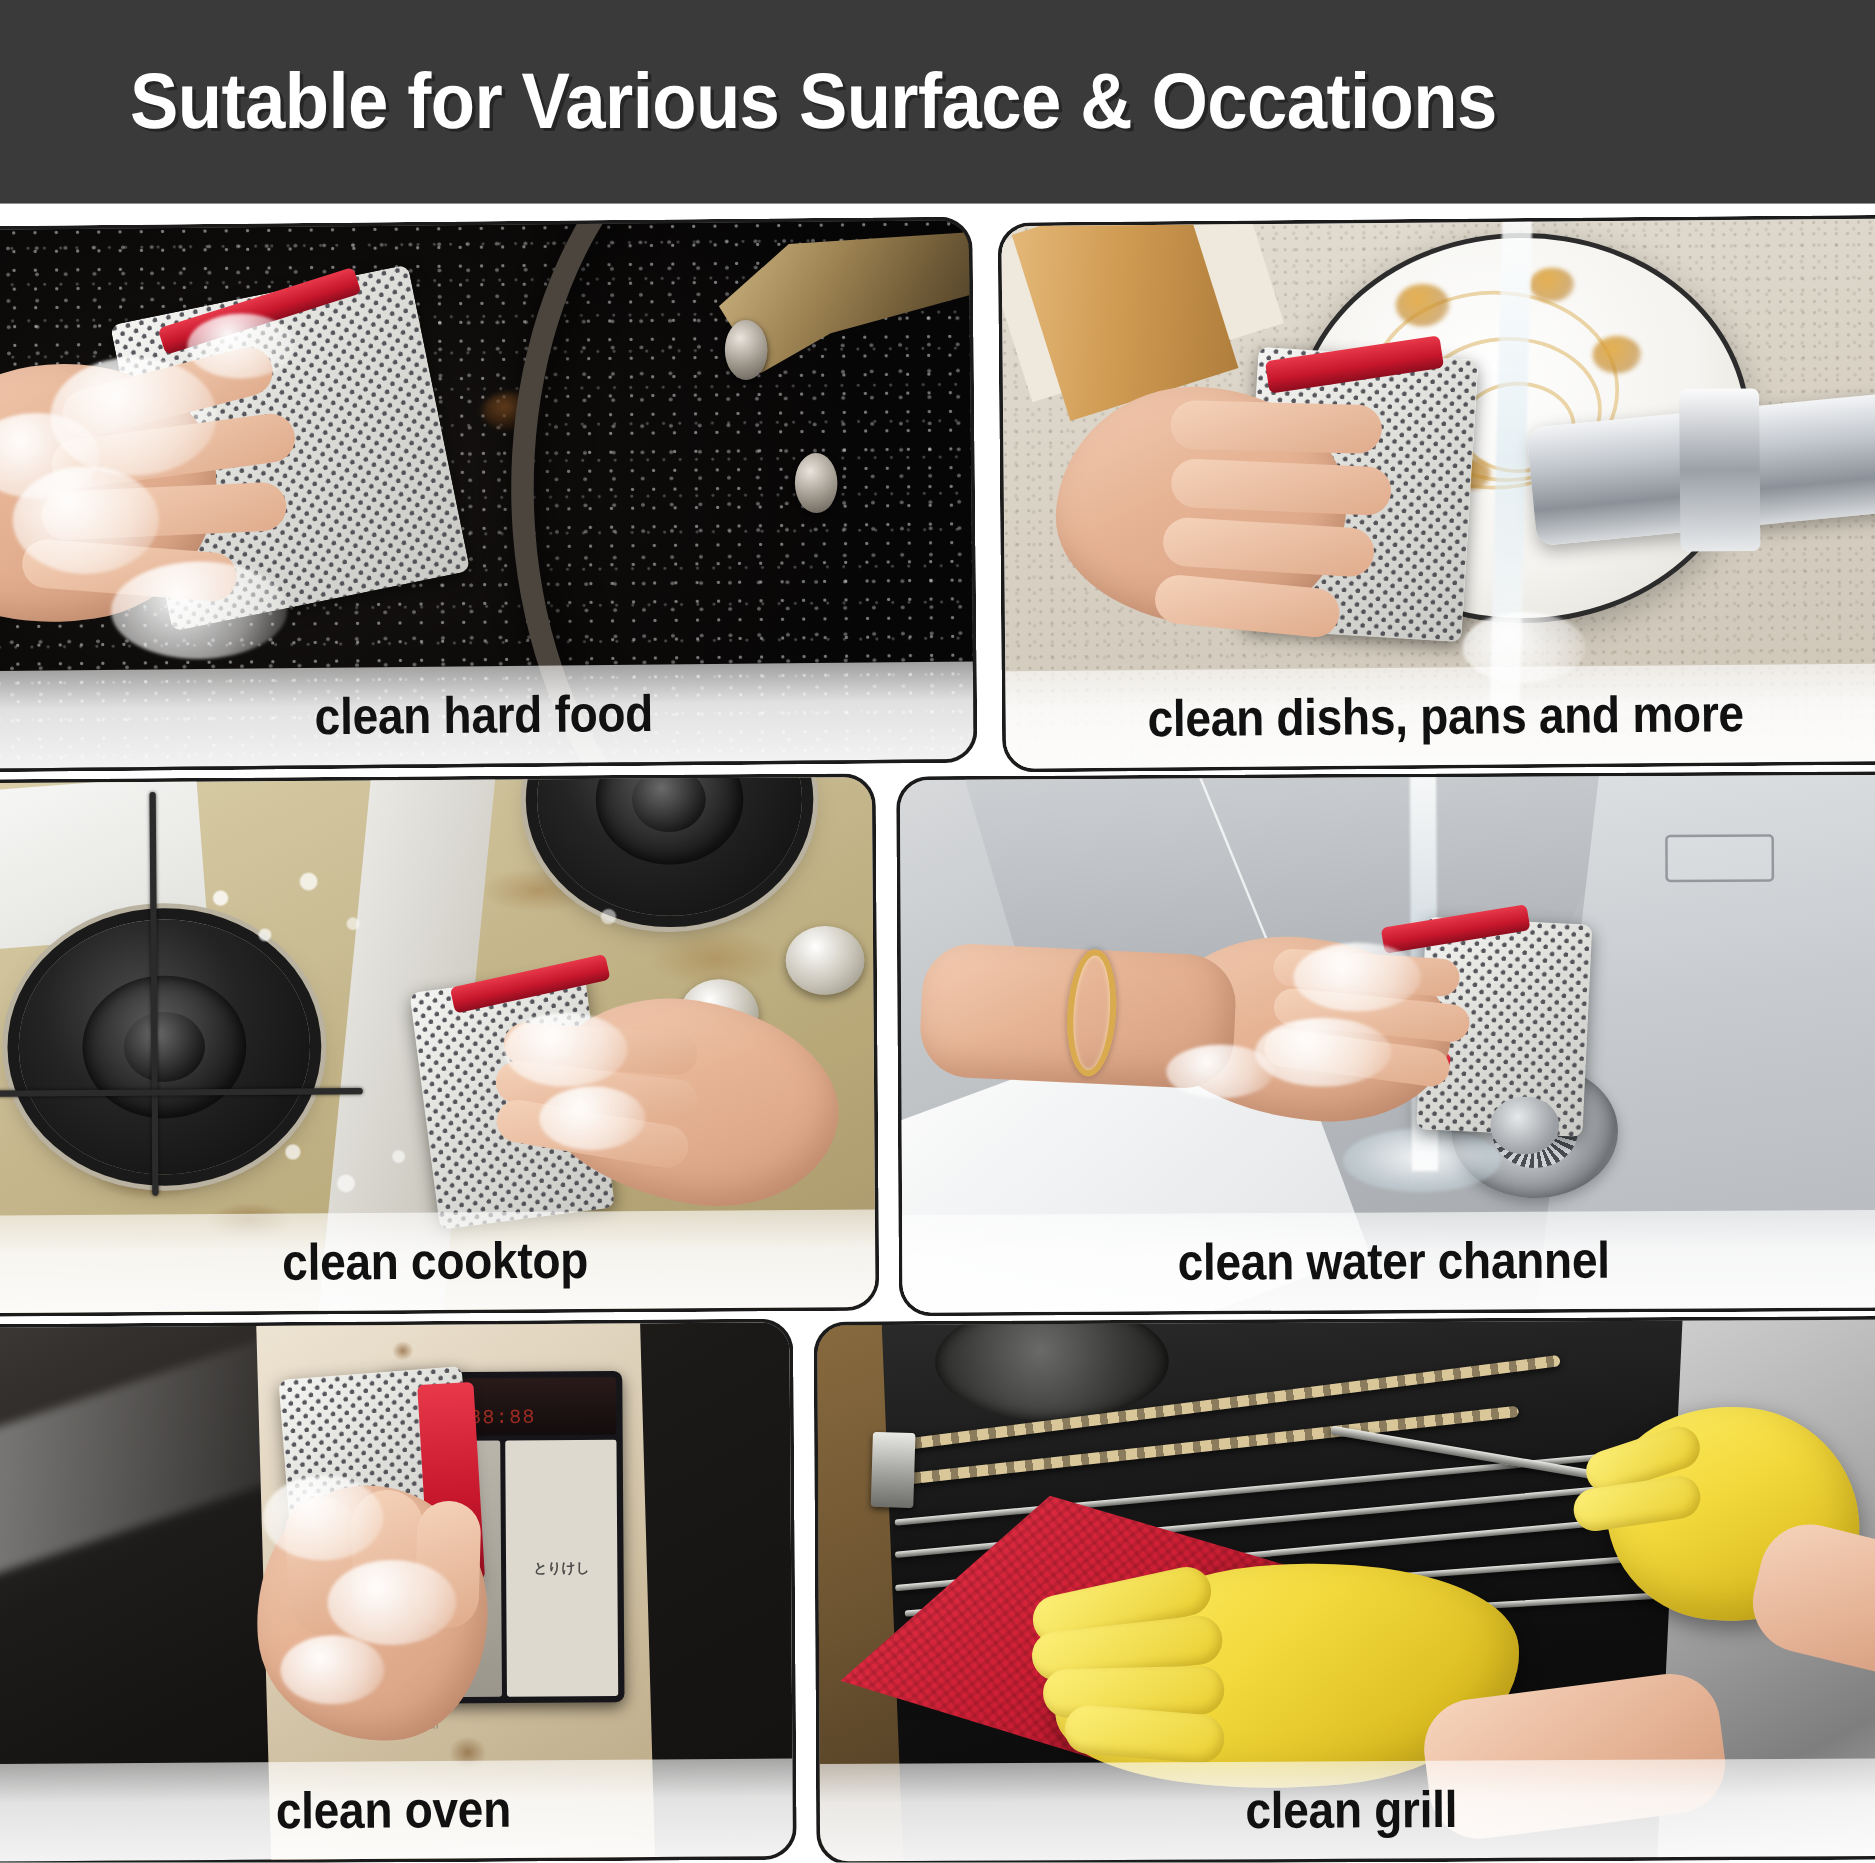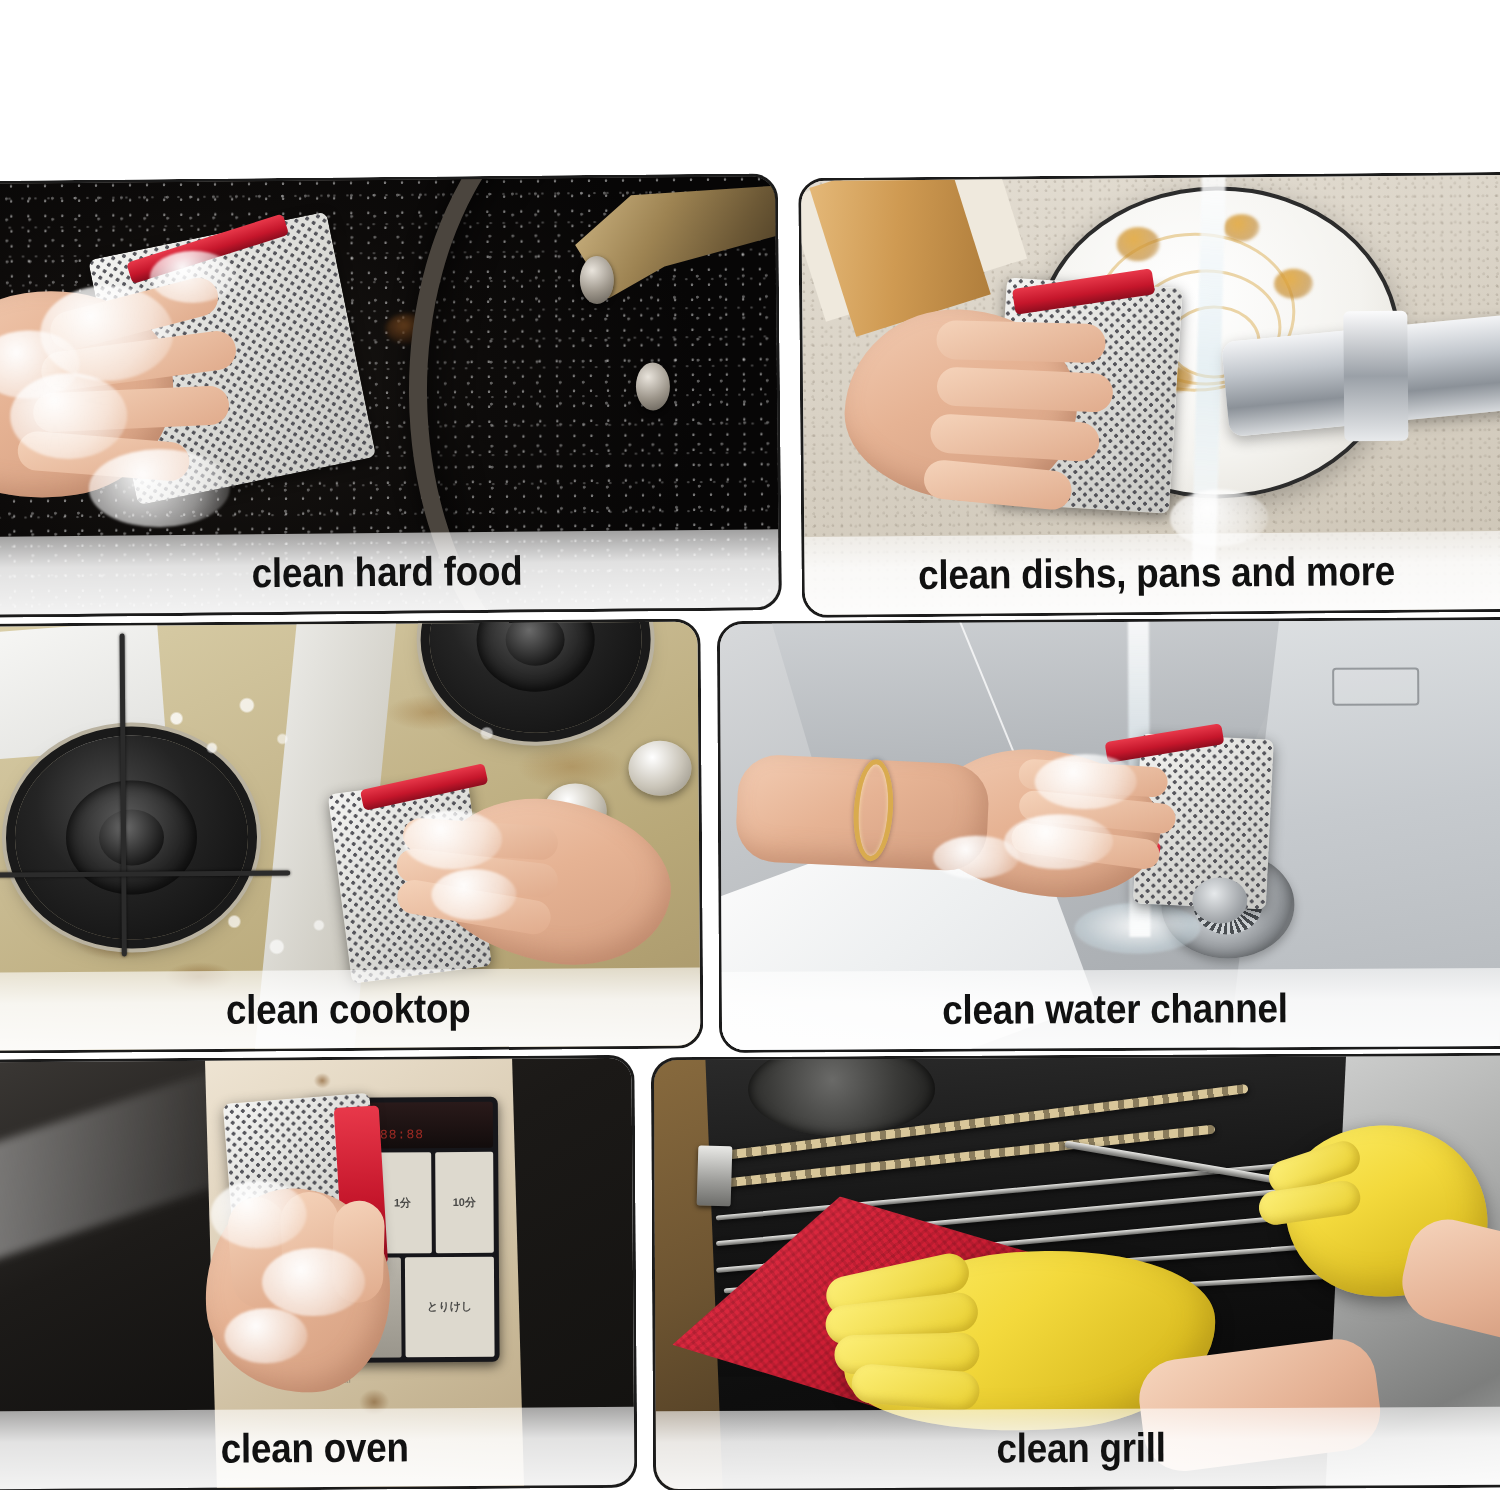--- a/index.html
+++ b/index.html
@@ -388,21 +388,21 @@
     padding: 5px;
     display:flex; flex-direction:column; gap:4px;
   }
   .p5-display {
     flex: 0 0 18%;
     background: linear-gradient(180deg,#2a1a1a,#120c0c);
     border-radius: 3px;
     display:flex; align-items:center; justify-content:center;
   }
   .p5-display-text {
-    color:#c8332a; font-family:"Liberation Mono", monospace; font-size:13px; letter-spacing:1px; opacity:0.75;margin-top:18px;
+    color:#c8332a; font-family:"Liberation Mono", monospace; font-size:16px; letter-spacing:1px; opacity:0.75;margin-top:18px;
   }
   .p5-keyrow { display:flex; gap:4px; flex:1; }
   .p5-key { flex:1; border-radius:2px; background:#ddd9ce; display:flex; align-items:center; justify-content:center; font-size:11px; color:#4a4a48; font-weight:bold; }
   .p5-key.red { background: linear-gradient(180deg,#e8503c,#c8361f); color:#fff; }
   .p5-key.blue { background: linear-gradient(180deg,#5e80d8,#3d5fbc); color:#fff; }
   .p5-key.grey { background: linear-gradient(180deg,#b9b5ab,#9a968c); color:#3a3a38; }
   .p5-brand { position:absolute; left:50%; bottom:24%; font-size:9px; color:#8d8373; letter-spacing:0.5px; }
 
   
   .p6-oven { position:absolute; inset:0; background: linear-gradient(165deg,#1d1d1d 0%, #0e0e0e 55%, #070707 100%); }
@@ -463,20 +463,23 @@
     position:absolute;
     background: linear-gradient(150deg,#f6d5bd,#e5b295 60%, #d29a7c);
     border-radius: 40px;
   }
 </style>
 </head>
 <body>
 
 <div id="page">
 
+  <div class="header-band">
+    <div class="header-title">Sutable for  Various Surface &amp; Occations</div>
+  </div>
 
   <div class="grid-area">
 
     <div class="panel flush-left" style="left:-6px; top:14px; width:786px; height:437px; transform: rotate(-0.55deg);">
       <div class="photo">
         <div class="p1-pan"></div>
         <div class="speckle-dark"></div>
         <div class="p1-grease" style="left:33%; top:26%; width:9%; height:10%;"></div>
         <div class="p1-grease" style="left:39%; top:38%; width:7%; height:8%;"></div>
         <div class="p1-grease" style="left:50%; top:31%; width:6%; height:7%;"></div>
@@ -630,25 +633,20 @@
         <div class="p5-glass-glare"></div>
         <div class="p5-body">
           <div class="p5-grime"></div>
         </div>
 
         <div class="p5-keypad">
           <div class="p5-display">
             <span class="p5-display-text">88:88</span>
           </div>
           <div class="p5-keyrow">
-            <div class="p5-key">10秒</div>
-            <div class="p5-key">1分</div>
-            <div class="p5-key">10分</div>
-          </div>
-          <div class="p5-keyrow">
             <div class="p5-key grey">とりけし</div>
             <div class="p5-key">とりけし</div>
           </div>
         </div>
         <div class="p5-brand">National</div>
 
         <div class="sponge" style="left:37%; top:9%; width:23%; height:42%; transform: rotate(-4deg);"></div>
         <div class="sponge-band" style="left:54%; top:11%; width:7%; height:37%; border-radius:5px; transform: rotate(-3deg);"></div>
 
         <div class="hand" style="left:33%; top:30%; width:29%; height:48%; transform: rotate(-4deg);"></div>

